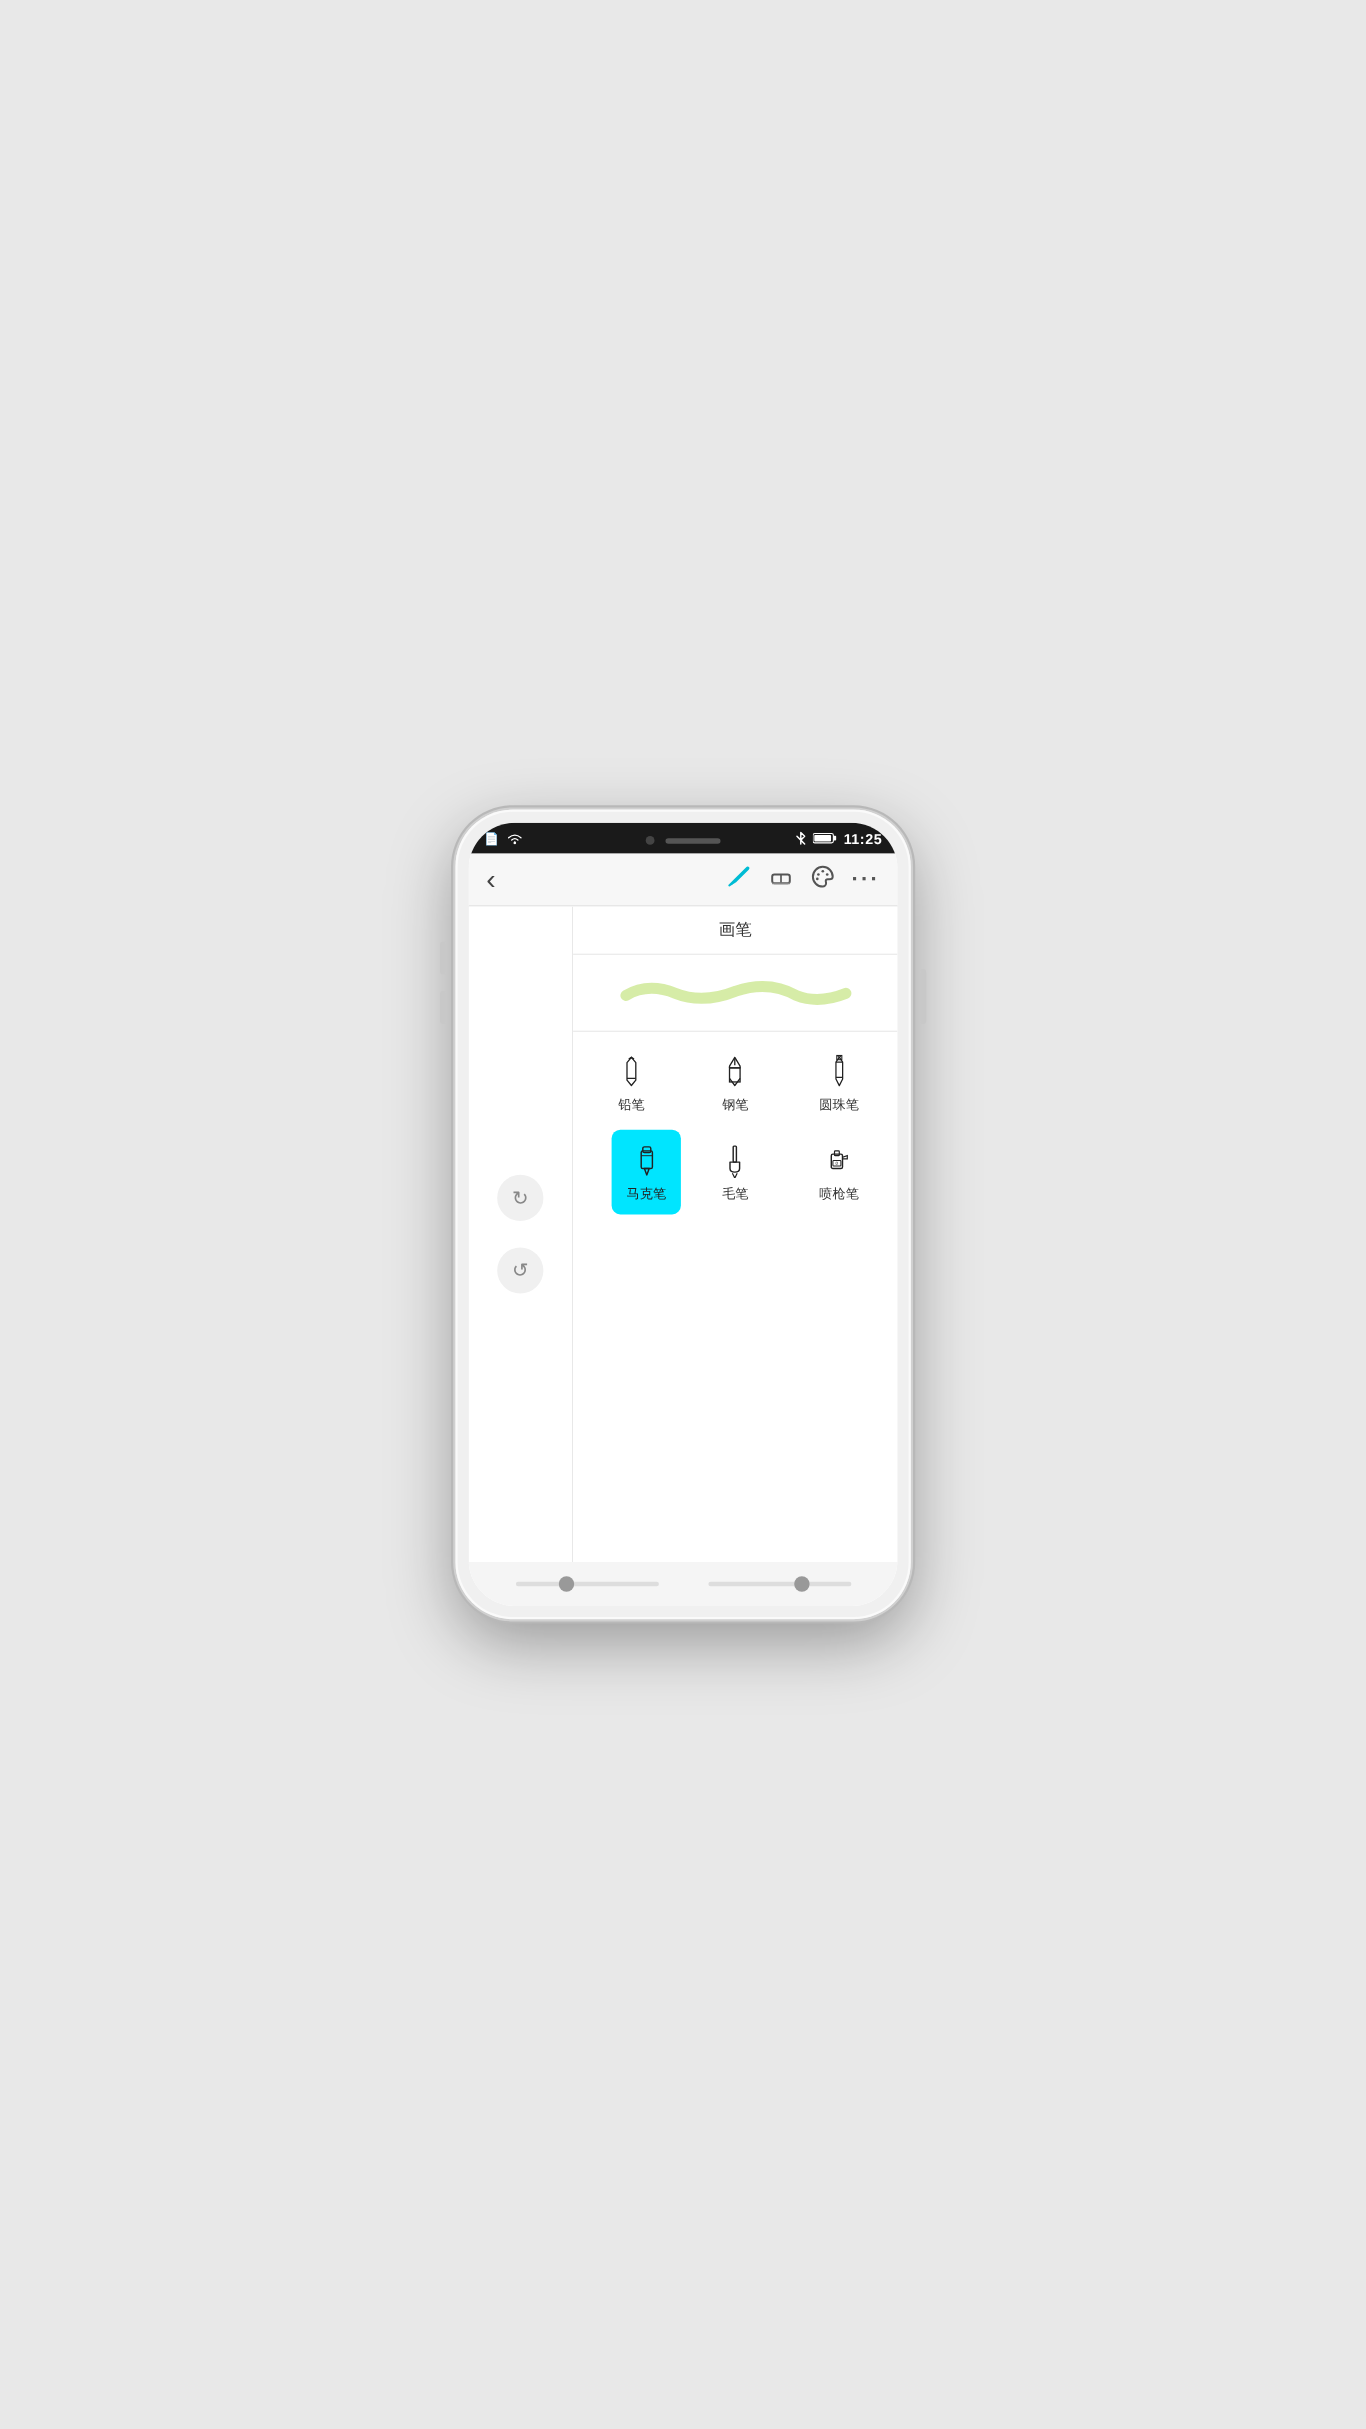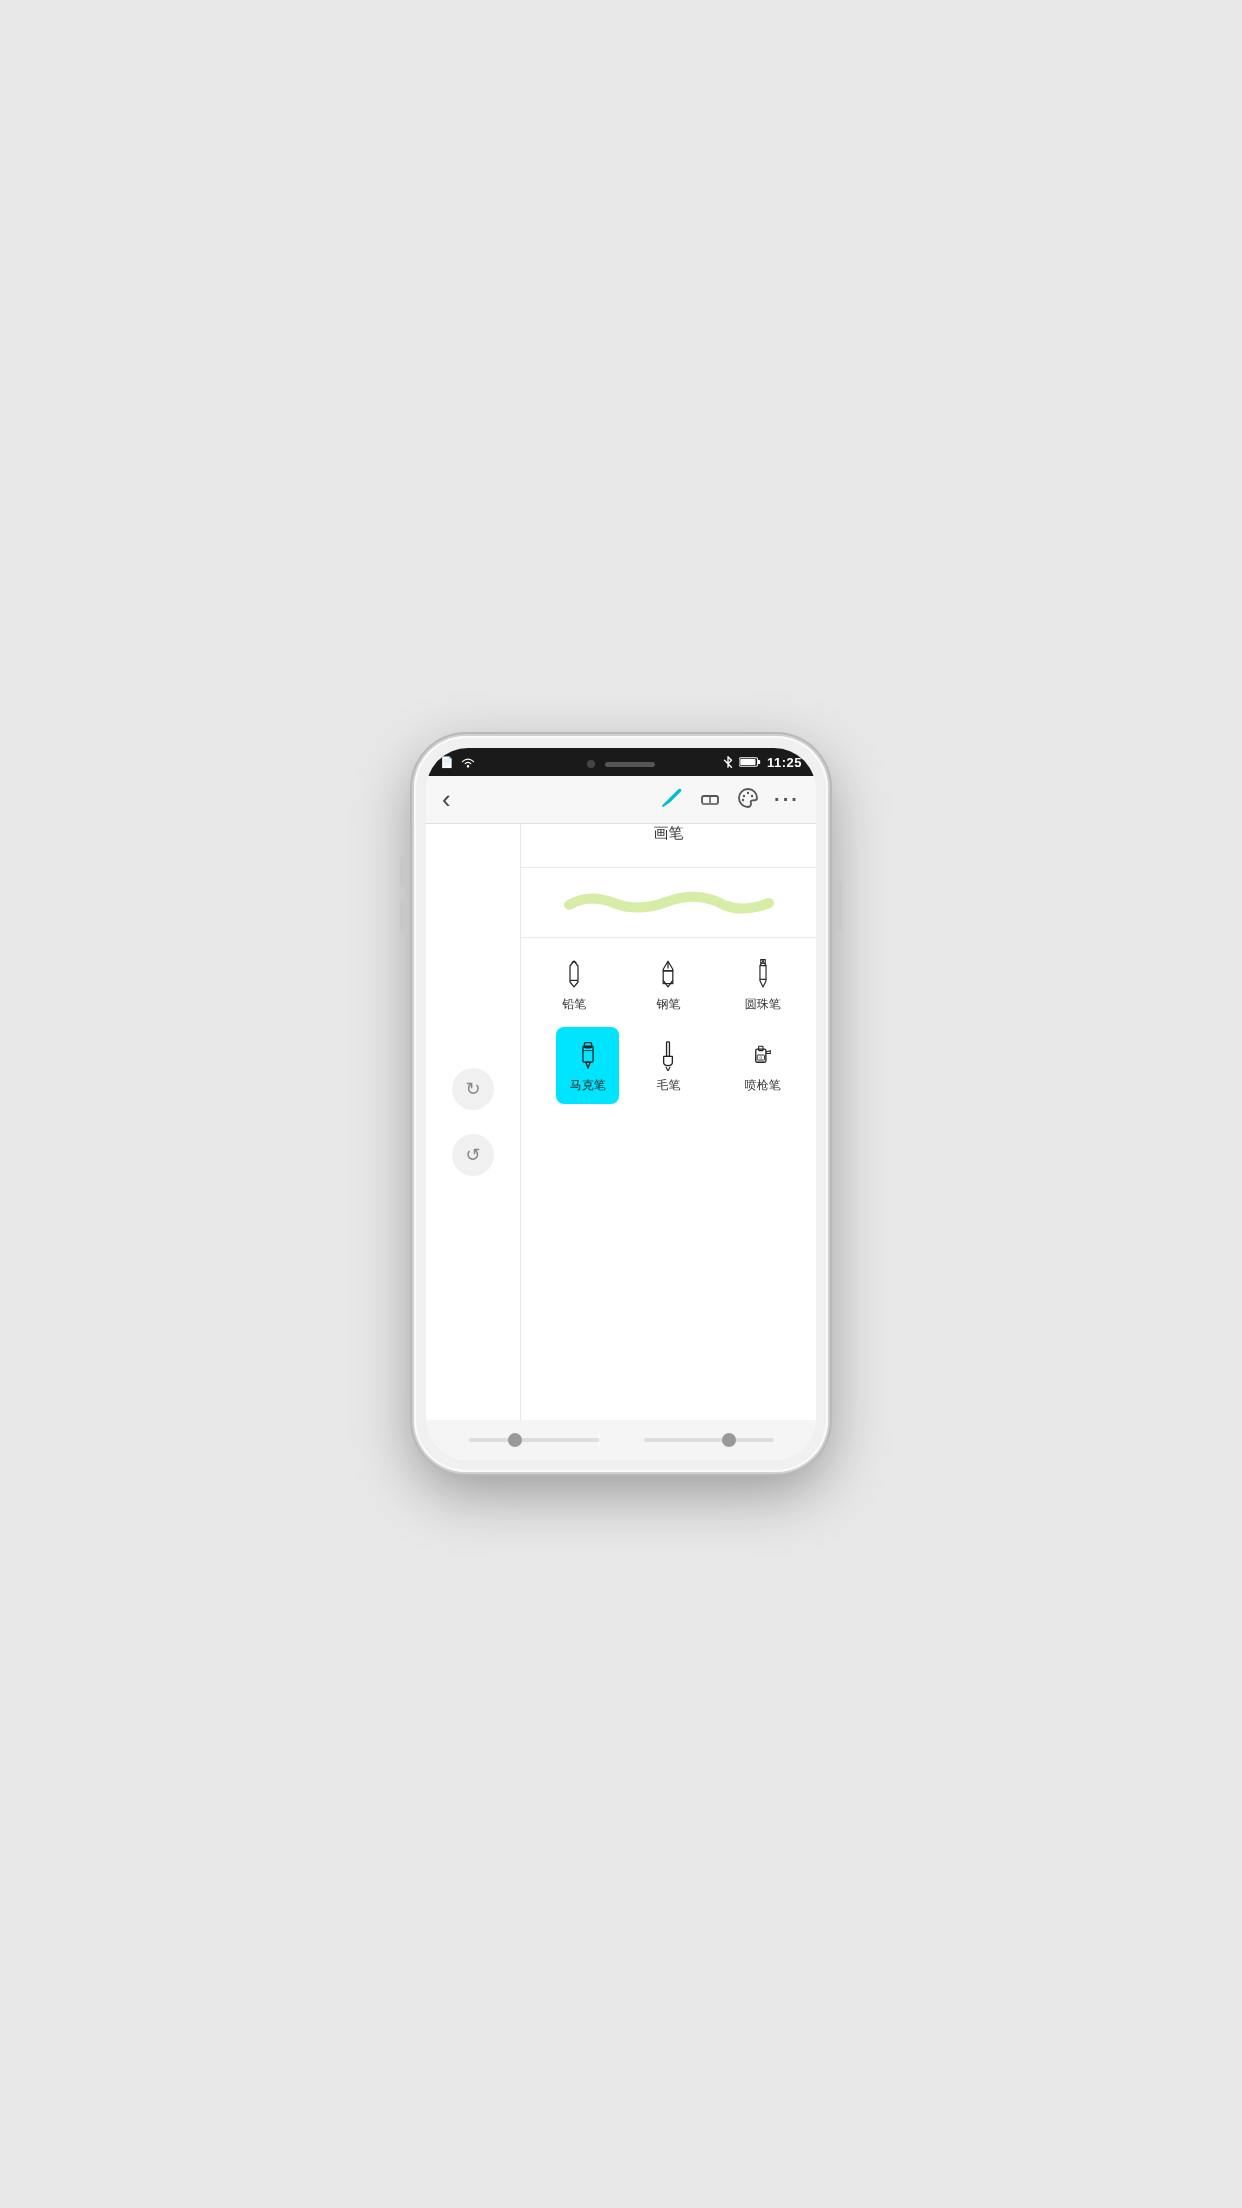--- a/index.html
+++ b/index.html
@@ -176,20 +176,21 @@
     .brush-panel {
       flex: 1;
       background: #fff;
       display: flex;
       flex-direction: column;
     }
 
     .brush-panel-header {
       height: 44px;
       display: flex;
+      align-items: center;
       justify-content: center;
       border-bottom: 1px solid #e8e8e8;
       font-size: 16px;
       color: #333;
     }
 
     
     .stroke-preview {
       height: 70px;
       display: flex;

